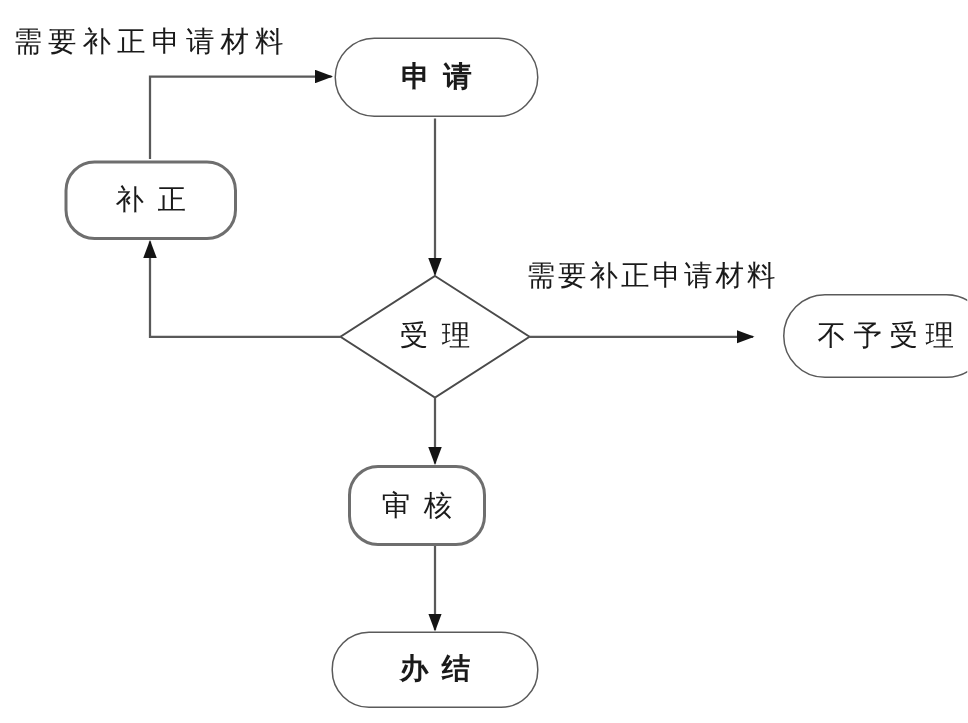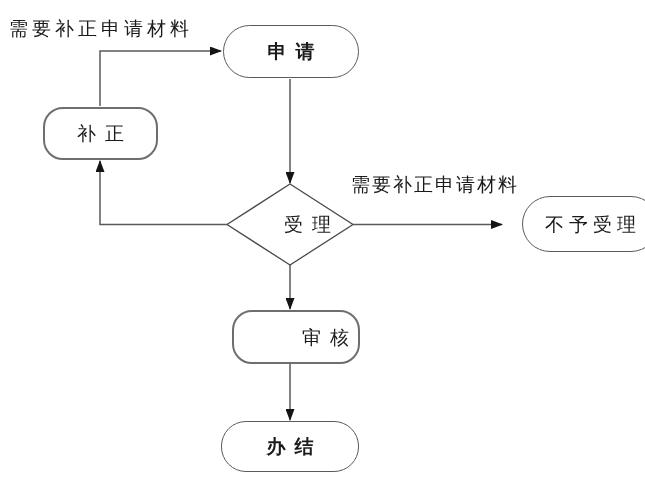--- a/index.html
+++ b/index.html
@@ -73,23 +73,23 @@
   }
   .edge-label {
     left: 351px;
     top: 174px;
     letter-spacing: 2px;
   }
   
   .node-apply    { left: 223px; top: 25px;  width: 136px; height: 53px; border-radius: 27px; font-weight: bold; }
   .node-correct  { left: 43px;  top: 107px; width: 115px; height: 53px; }
   .node-reject   { left: 522px; top: 196px; width: 137px; height: 56px; border-radius: 28px; }
-  .node-review   { left: 232px; top: 310px; width: 128px; height: 54px; justify-content: flex-end; }
+  .node-review   { left: 232px; top: 310px; width: 92px; height: 54px; }
   .node-complete { left: 221px; top: 421px; width: 138px; height: 51px; border-radius: 25px; font-weight: bold; }
-  .label-accept  { left: 240px; top: 206px; width: 100px; height: 37px; justify-content: flex-end; }
+  .label-accept  { left: 240px; top: 206px; width: 100px; height: 37px; }
 </style>
 </head>
 <body>
 
 <div class="canvas">
 
   <svg class="connectors" width="645" height="482" viewBox="0 0 645 482" xmlns="http://www.w3.org/2000/svg">
     <defs>
       <marker id="arrowhead" viewBox="0 0 12 9" markerWidth="12" markerHeight="9" refX="11" refY="4.5" orient="auto" markerUnits="userSpaceOnUse">
         <path d="M0,0 L12,4.5 L0,9 Z" fill="#141414"></path>

